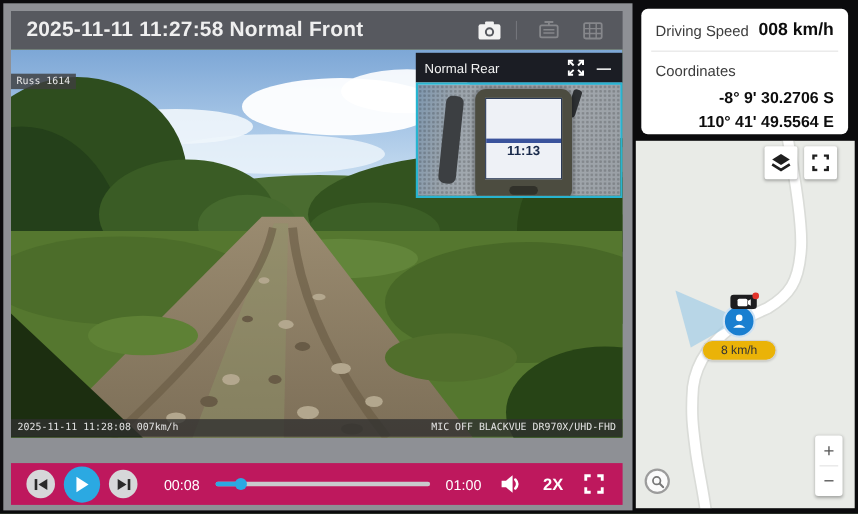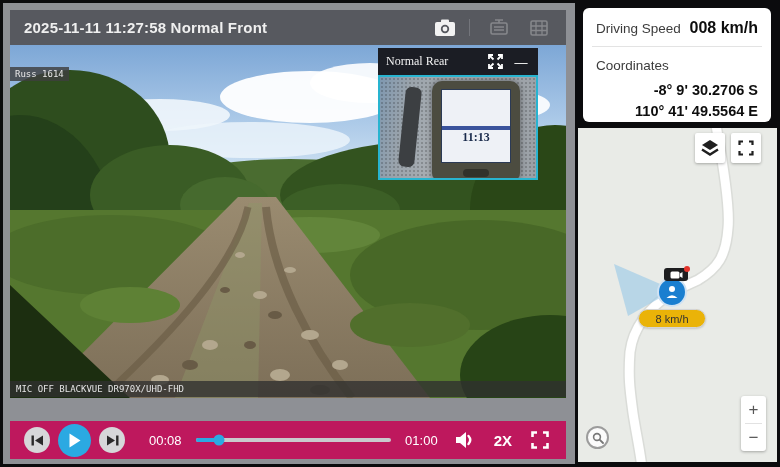--- a/index.html
+++ b/index.html
@@ -8,36 +8,36 @@
     position: relative;
     background: #0b0b0d;
     overflow: hidden;
     font-family: "Liberation Sans", sans-serif;
   }
   
   .left-bg { position:absolute; left:3px; top:3px; width:572px; height:461px; background:#8e9095; }
 
   
   .titlebar { position:absolute; left:10px; top:10px; width:556px; height:35px; background:#57595f; }
-  .titlebar .title { position:absolute; left:14px; top:0; line-height:35px; color:#efefef; font-size:15px; font-weight:bold; letter-spacing:.2px; }
+  .titlebar .title { position:absolute; left:14px; top:0; line-height:35px; color:#efefef; font-size:19px; font-weight:bold; letter-spacing:.2px; }
   .tb-btn { position:absolute; top:7px; width:22px; height:21px; display:flex; align-items:center; justify-content:center; cursor:pointer; }
   .tb-cam { right:110px; }
   .tb-sep { position:absolute; right:96px; top:9px; width:1px; height:17px; background:#73757b; }
   .tb-dim1 { right:56px; opacity:.32; }
   .tb-dim2 { right:16px; opacity:.32; }
 
   
   .video { position:absolute; left:10px; top:45px; width:556px; height:353px; background:#6c7f60; overflow:hidden; }
   .video svg.scene { position:absolute; left:0; top:0; }
   .osd-chip { position:absolute; left:0px; top:22px; background:rgba(62,62,62,.82); color:#e8e8e8; font-family:"DejaVu Sans Mono", monospace; font-size:9px; padding:2px 5px; z-index:3; }
   .osd-bar { position:absolute; left:0; bottom:1px; width:100%; height:16px; background:rgba(48,48,48,.78); z-index:3; display:flex; justify-content:space-between; align-items:center; padding:0 6px; }
   .osd-bar span { color:#e3e3e3; font-family:"DejaVu Sans Mono", monospace; font-size:9px; white-space:nowrap; }
 
   
-  .pip { position:absolute; left:368px; top:3px; width:160px; z-index:5;font-family:Liberation Serif, serif; }
+  .pip { position:absolute; left:368px; top:3px; width:188px; z-index:5; }
   .pip-header { height:27px; background:#1b1d24; display:flex; align-items:center; padding:0 8px; }
   .pip-title { color:#f2f2f2; font-size:12px; flex:1; }
   .pip-ico { width:18px; height:18px; display:flex; align-items:center; justify-content:center; cursor:pointer; margin-left:8px; }
   .pip-min { color:#fff; font-size:13px; font-weight:bold; line-height:10px; }
   .pip-body { position:relative; height:105px; border:2px solid #28b4d0; overflow:hidden;
     background:
       radial-gradient(rgba(0,0,0,.18) 1px, transparent 1.4px),
       linear-gradient(100deg, #7f98b0 0%, #9aa3ab 18%, #a9aeb3 40%, #9aa0a6 100%);
     background-size: 4px 4px, 100% 100%; }
   .pip-mount { position:absolute; left:22px; top:10px; width:16px; height:80px; background:#3c3f42; border-radius:6px; transform:rotate(6deg); }
@@ -183,20 +183,21 @@
 
     <ellipse cx="120" cy="260" rx="50" ry="18" fill="#5e8135"></ellipse>
     <ellipse cx="400" cy="280" rx="60" ry="22" fill="#516f2c"></ellipse>
 
     <polygon points="0,240 120,353 0,353" fill="#1c2e10"></polygon>
     <ellipse cx="540" cy="330" rx="90" ry="60" fill="#274416"></ellipse>
   </svg>
 
   <div class="osd-chip">Russ 1614</div>
   <div class="osd-bar">
+    <span>2025-11-11 11:28:08 007km/h</span>
     <span>MIC OFF BLACKVUE DR970X/UHD-FHD</span>
   </div>
 
   <div class="pip">
     <div class="pip-header">
       <span class="pip-title">Normal Rear</span>
       <div class="pip-ico">
         <svg width="15" height="15" viewBox="0 0 15 15">
           <path d="M1 5 V1 H5 M10 1 H14 V5 M14 10 V14 H10 M5 14 H1 V10" fill="none" stroke="#fff" stroke-width="1.8"></path>
           <path d="M1 1 L5.5 5.5 M14 1 L9.5 5.5 M14 14 L9.5 9.5 M1 14 L5.5 9.5" stroke="#fff" stroke-width="1.8"></path>

